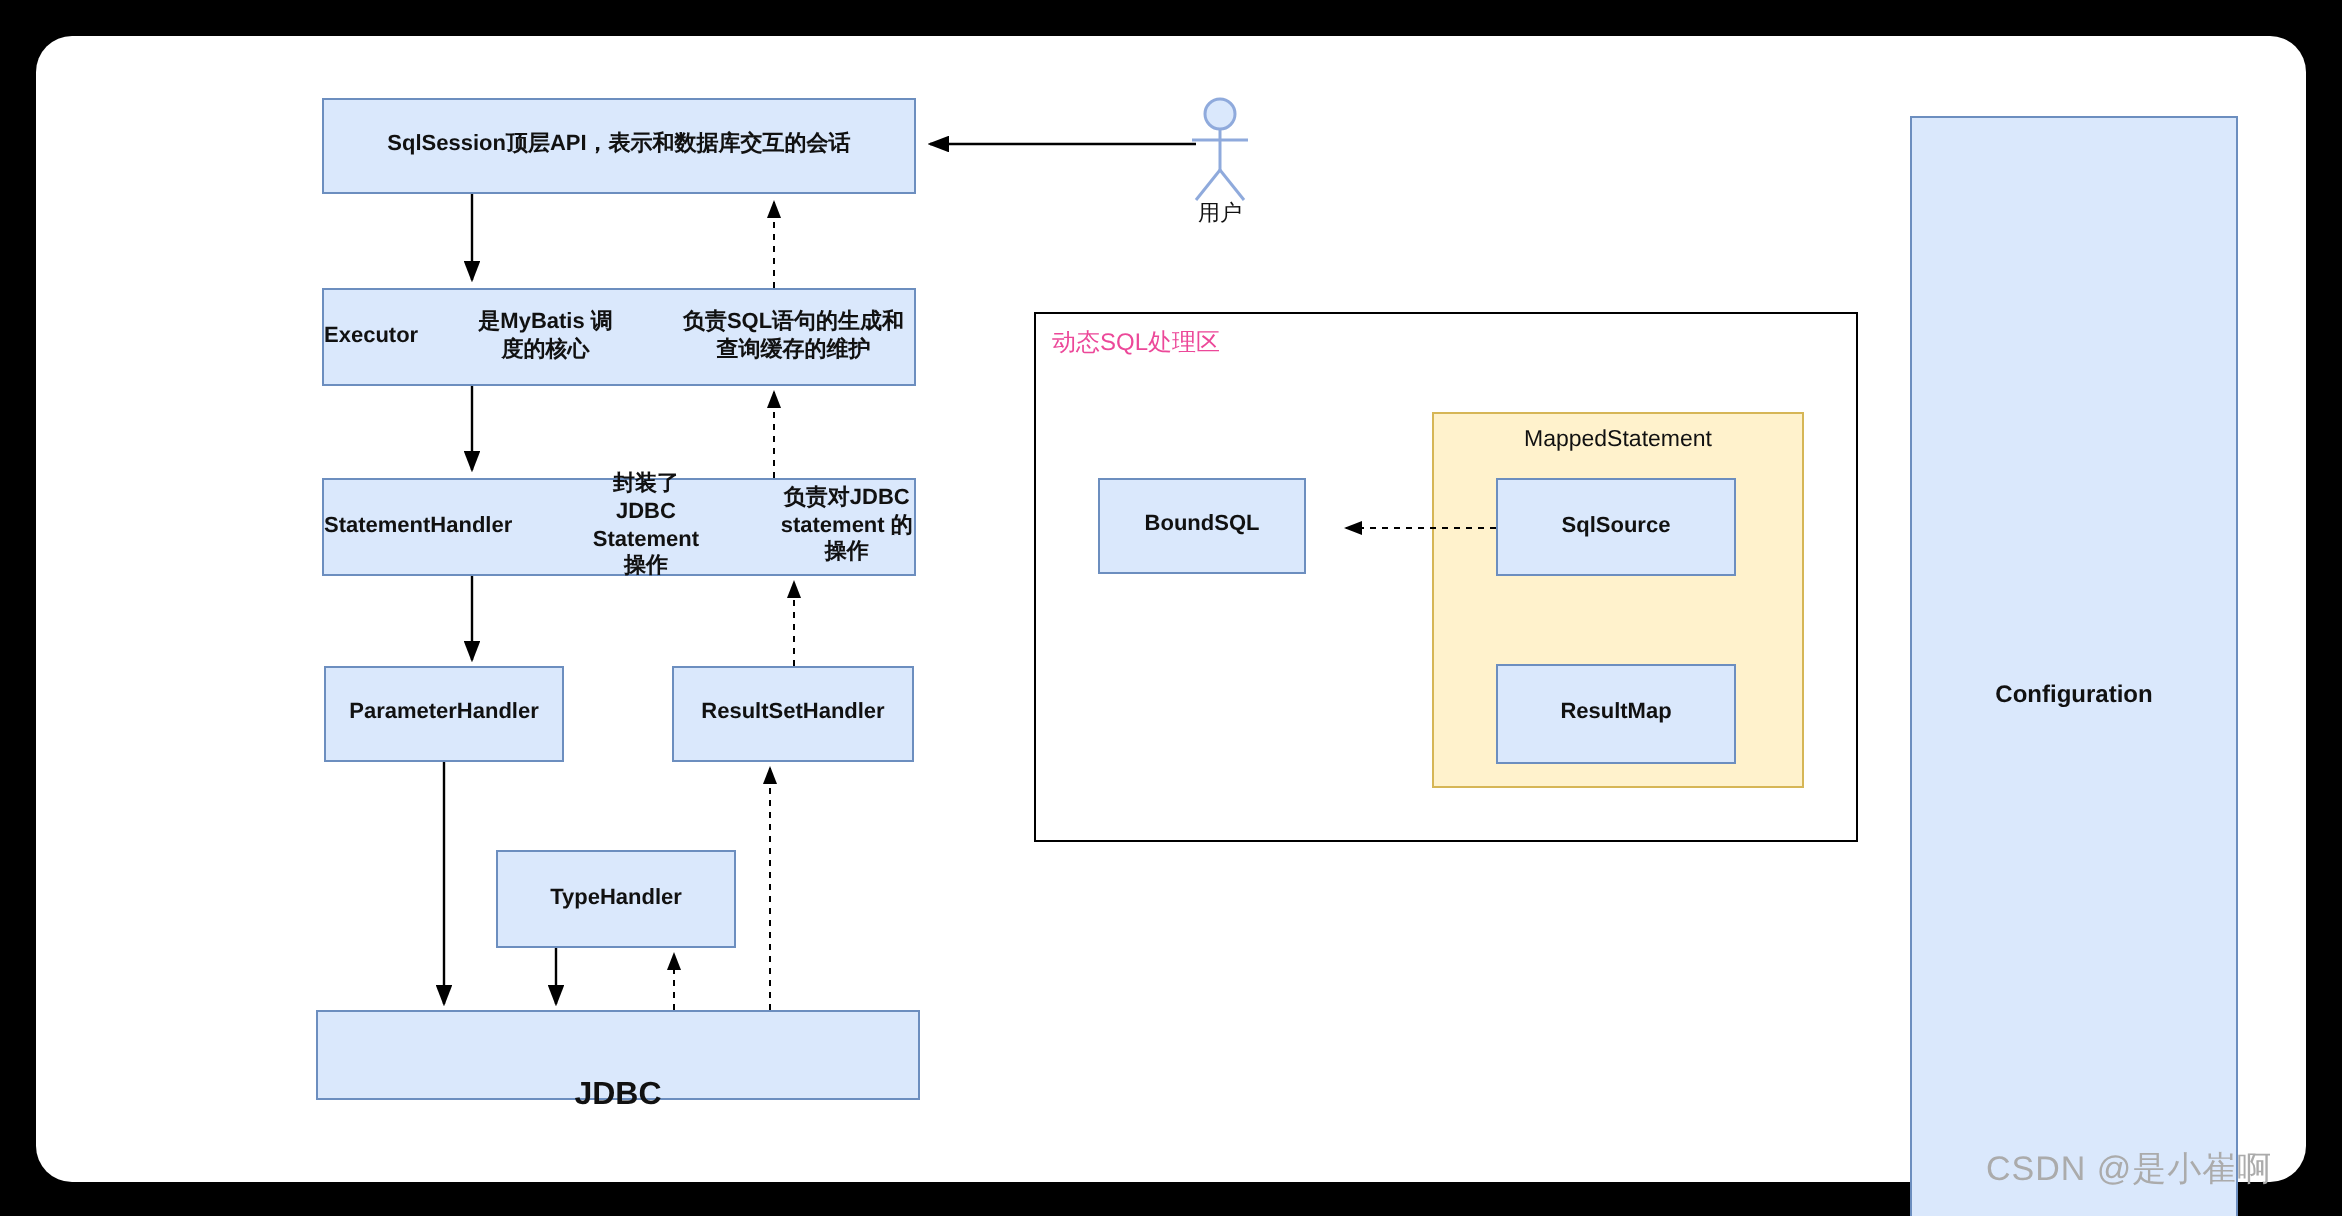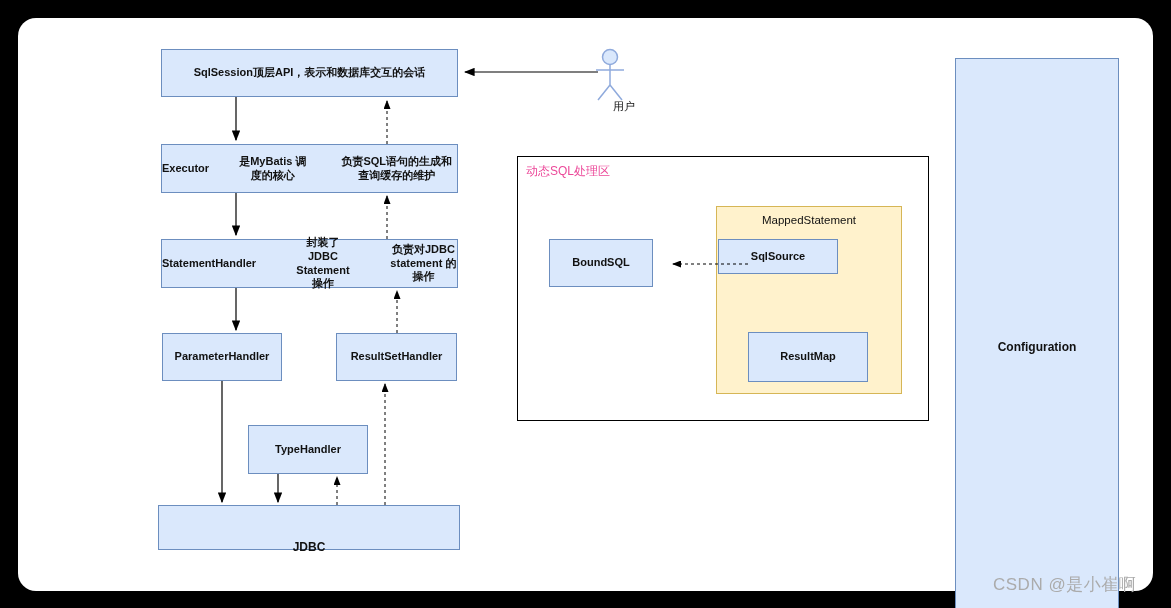--- a/index.html
+++ b/index.html
@@ -74,47 +74,47 @@
 
   <div class="node blue" style="left:318px;top:315px;width:121px;height:48px;">
     <div class="nt">ResultSetHandler</div>
   </div>
 
   <div class="node blue" style="left:230px;top:407px;width:120px;height:49px;">
     <div class="nt">TypeHandler</div>
   </div>
 
   <div class="node blue" style="left:140px;top:487px;width:302px;height:45px;">
-    <div class="nt" style="font-size:12px;margin-top:40px;">JDBC</div>
+    <div class="nt" style="font-size:16px;margin-top:40px;">JDBC</div>
   </div>
 
   <div class="node blue" style="left:531px;top:221px;width:104px;height:48px;">
     <div class="nt">BoundSQL</div>
   </div>
 
-  <div class="node blue" style="left:700px;top:221px;width:120px;height:35px;">
+  <div class="node blue" style="left:730px;top:221px;width:120px;height:49px;">
     <div class="nt">SqlSource</div>
   </div>
 
   <div class="node blue" style="left:730px;top:314px;width:120px;height:50px;">
     <div class="nt">ResultMap</div>
   </div>
 
   <div class="node blue" style="left:937px;top:40px;width:164px;height:578px;">
     <div class="nt" style="font-size:12px;">Configuration</div>
   </div>
 
   <svg class="overlay" style="left:572px;top:26px;" width="40" height="58" viewBox="0 0 40 58">
     <circle cx="20" cy="13" r="7.5" fill="#dae8fc" stroke="#8faadc" stroke-width="1.5"></circle>
     <line x1="20" y1="20.5" x2="20" y2="41" stroke="#8faadc" stroke-width="1.5"></line>
     <line x1="6" y1="26" x2="34" y2="26" stroke="#8faadc" stroke-width="1.5"></line>
     <line x1="20" y1="41" x2="8" y2="56" stroke="#8faadc" stroke-width="1.5"></line>
     <line x1="20" y1="41" x2="32" y2="56" stroke="#8faadc" stroke-width="1.5"></line>
   </svg>
-  <span class="actor-label" style="left:592px;top:81px;margin-left:14px;">用户</span>
+  <span class="actor-label" style="left:592px;top:81px;">用户</span>
 
   <svg class="overlay" width="1135" height="573" viewBox="0 0 1135 573">
     <defs>
       <marker id="ah" markerWidth="9" markerHeight="7" refX="8" refY="3.5" orient="auto">
         <path d="M0,0 L9,3.5 L0,7 z" fill="#000"></path>
       </marker>
     </defs>
 
     <line x1="580" y1="54" x2="447" y2="54" stroke="#000" stroke-width="1.2" marker-end="url(#ah)"></line>
 

